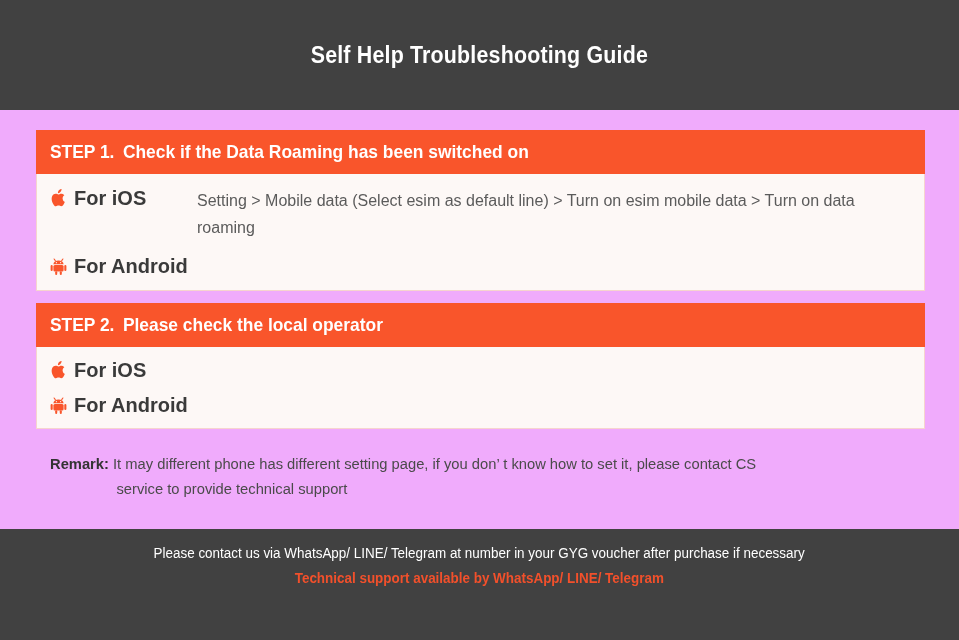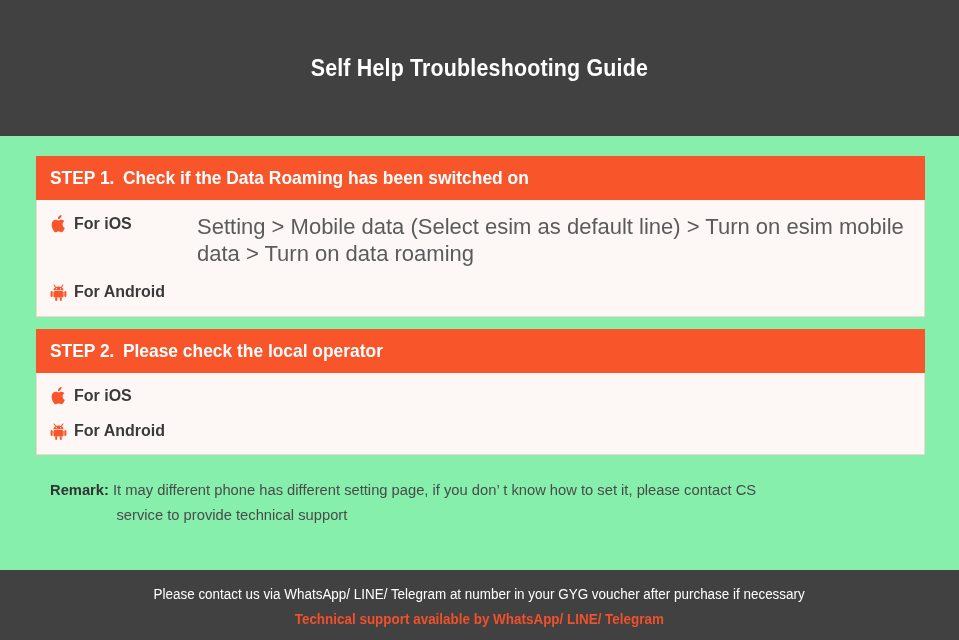--- a/index.html
+++ b/index.html
@@ -19,41 +19,41 @@
     position: relative;
     width: 959px;
     height: 640px;
     background: #ffffff;
     display: flex;
     flex-direction: column;
   }
 
   
   .header {
-    height: 136px;
+    height: 110px;
     background: #414141;
     display: flex;
     align-items: center;
     justify-content: center;
     flex: none;
   }
   .header-title {
     color: #ffffff;
     font-size: 23px;
     font-weight: bold;
     letter-spacing: 0.2px;
     transform: scaleX(0.93);
     transform-origin: center;
     white-space: nowrap;
   }
 
   
   .body-area {
     flex: 1 1 auto;
-    background: #86efac;
+    background: #f0abfc;
     padding: 20px 34px 0 36px;
     box-sizing: border-box;
     position: relative;
   }
 
   
   .step-block {
     width: 889px;
   }
   .step-bar {
@@ -104,29 +104,29 @@
     height: 20px;
     flex: none;
     display: flex;
     align-items: center;
     justify-content: center;
     margin-right: 7px;
   }
   .os-icon svg { display: block; }
   .os-name {
     color: #3A3A3A;
-    font-size: 16px;
+    font-size: 20px;
     font-weight: bold;
     white-space: nowrap;
     line-height: 20px;
   }
   .os-steps {
     flex: 1 1 auto;
     color: #5B5B5B;
-    font-size: 22px;
+    font-size: 16px;
     line-height: 27px;
     font-weight: normal;
     padding-right: 4px;
   }
 
   .gap { height: 12px; }
 
   
   .remark {
     margin: 22px 0 0 14px;
@@ -139,21 +139,21 @@
   }
   .remark b { color: #333333; }
   .remark .indent-line {
     display: block;
     padding-left: 70px;
   }
 
   
   .footer {
     flex: none;
-    height: 70px;
+    height: 111px;
     background: #414141;
     display: flex;
     flex-direction: column;
     align-items: center;
     justify-content: flex-start;
     padding-top: 13px;
     box-sizing: border-box;
   }
   .footer-line-1 {
     color: #FFFFFF;

